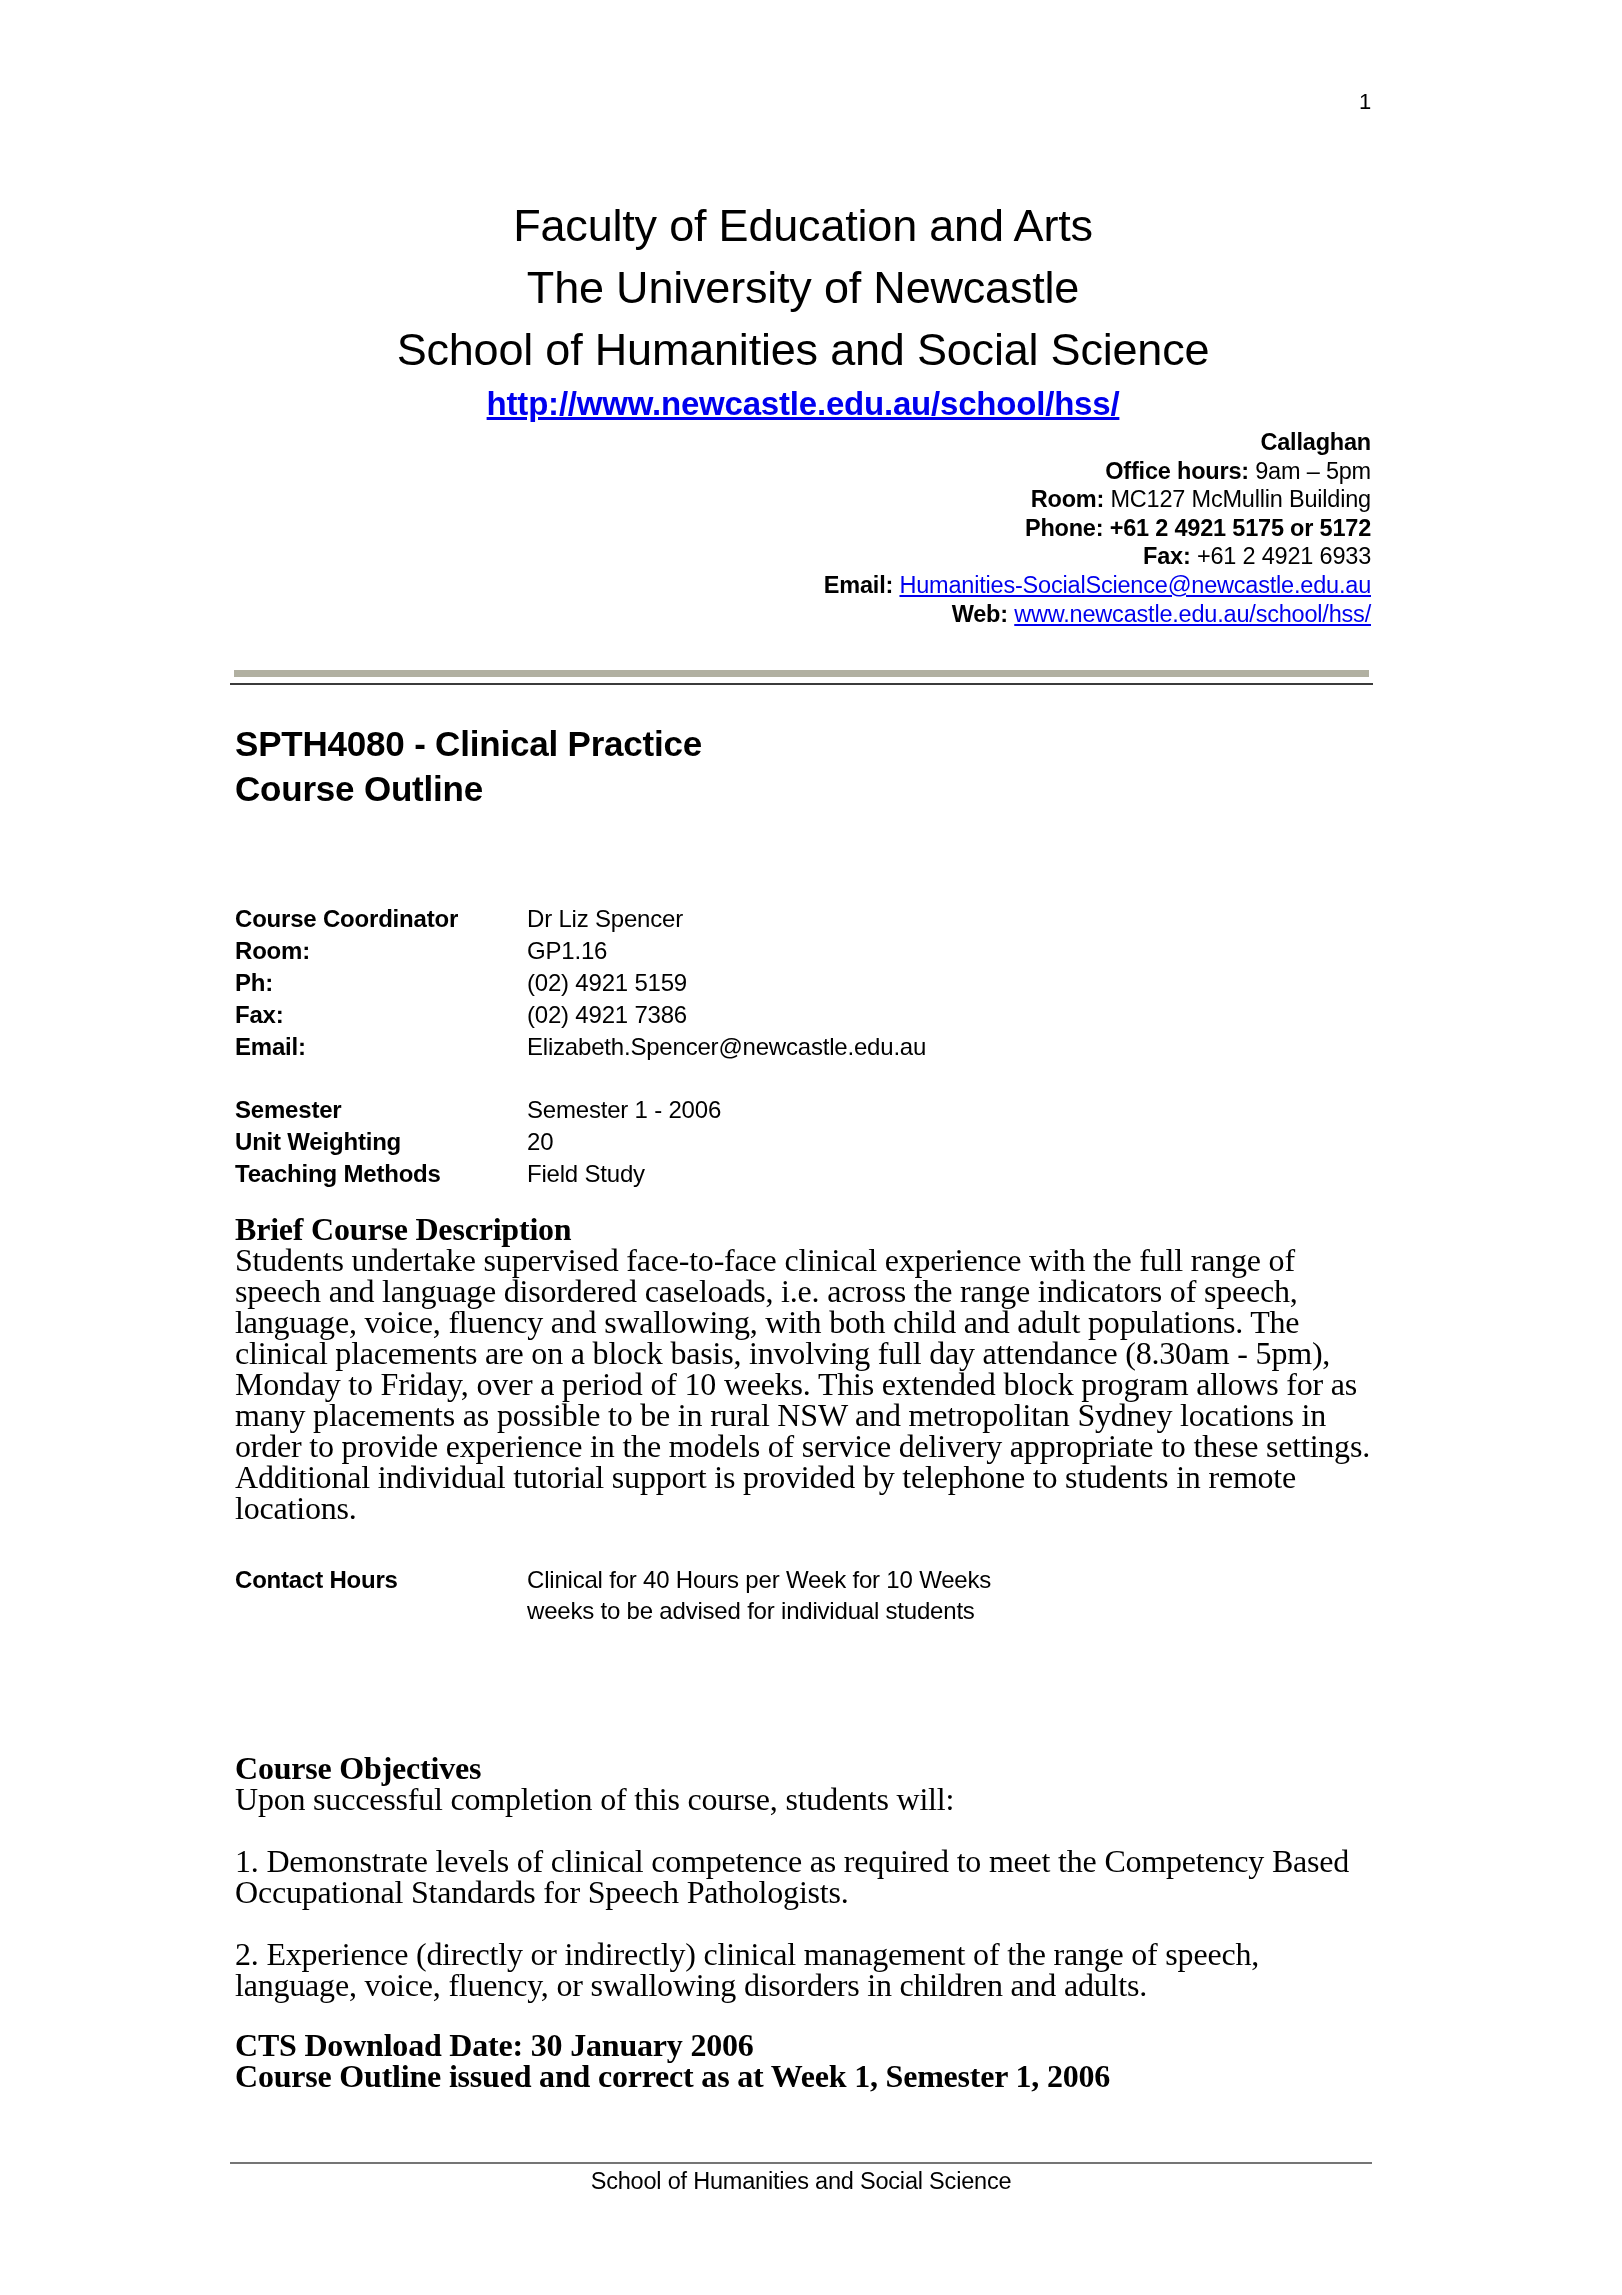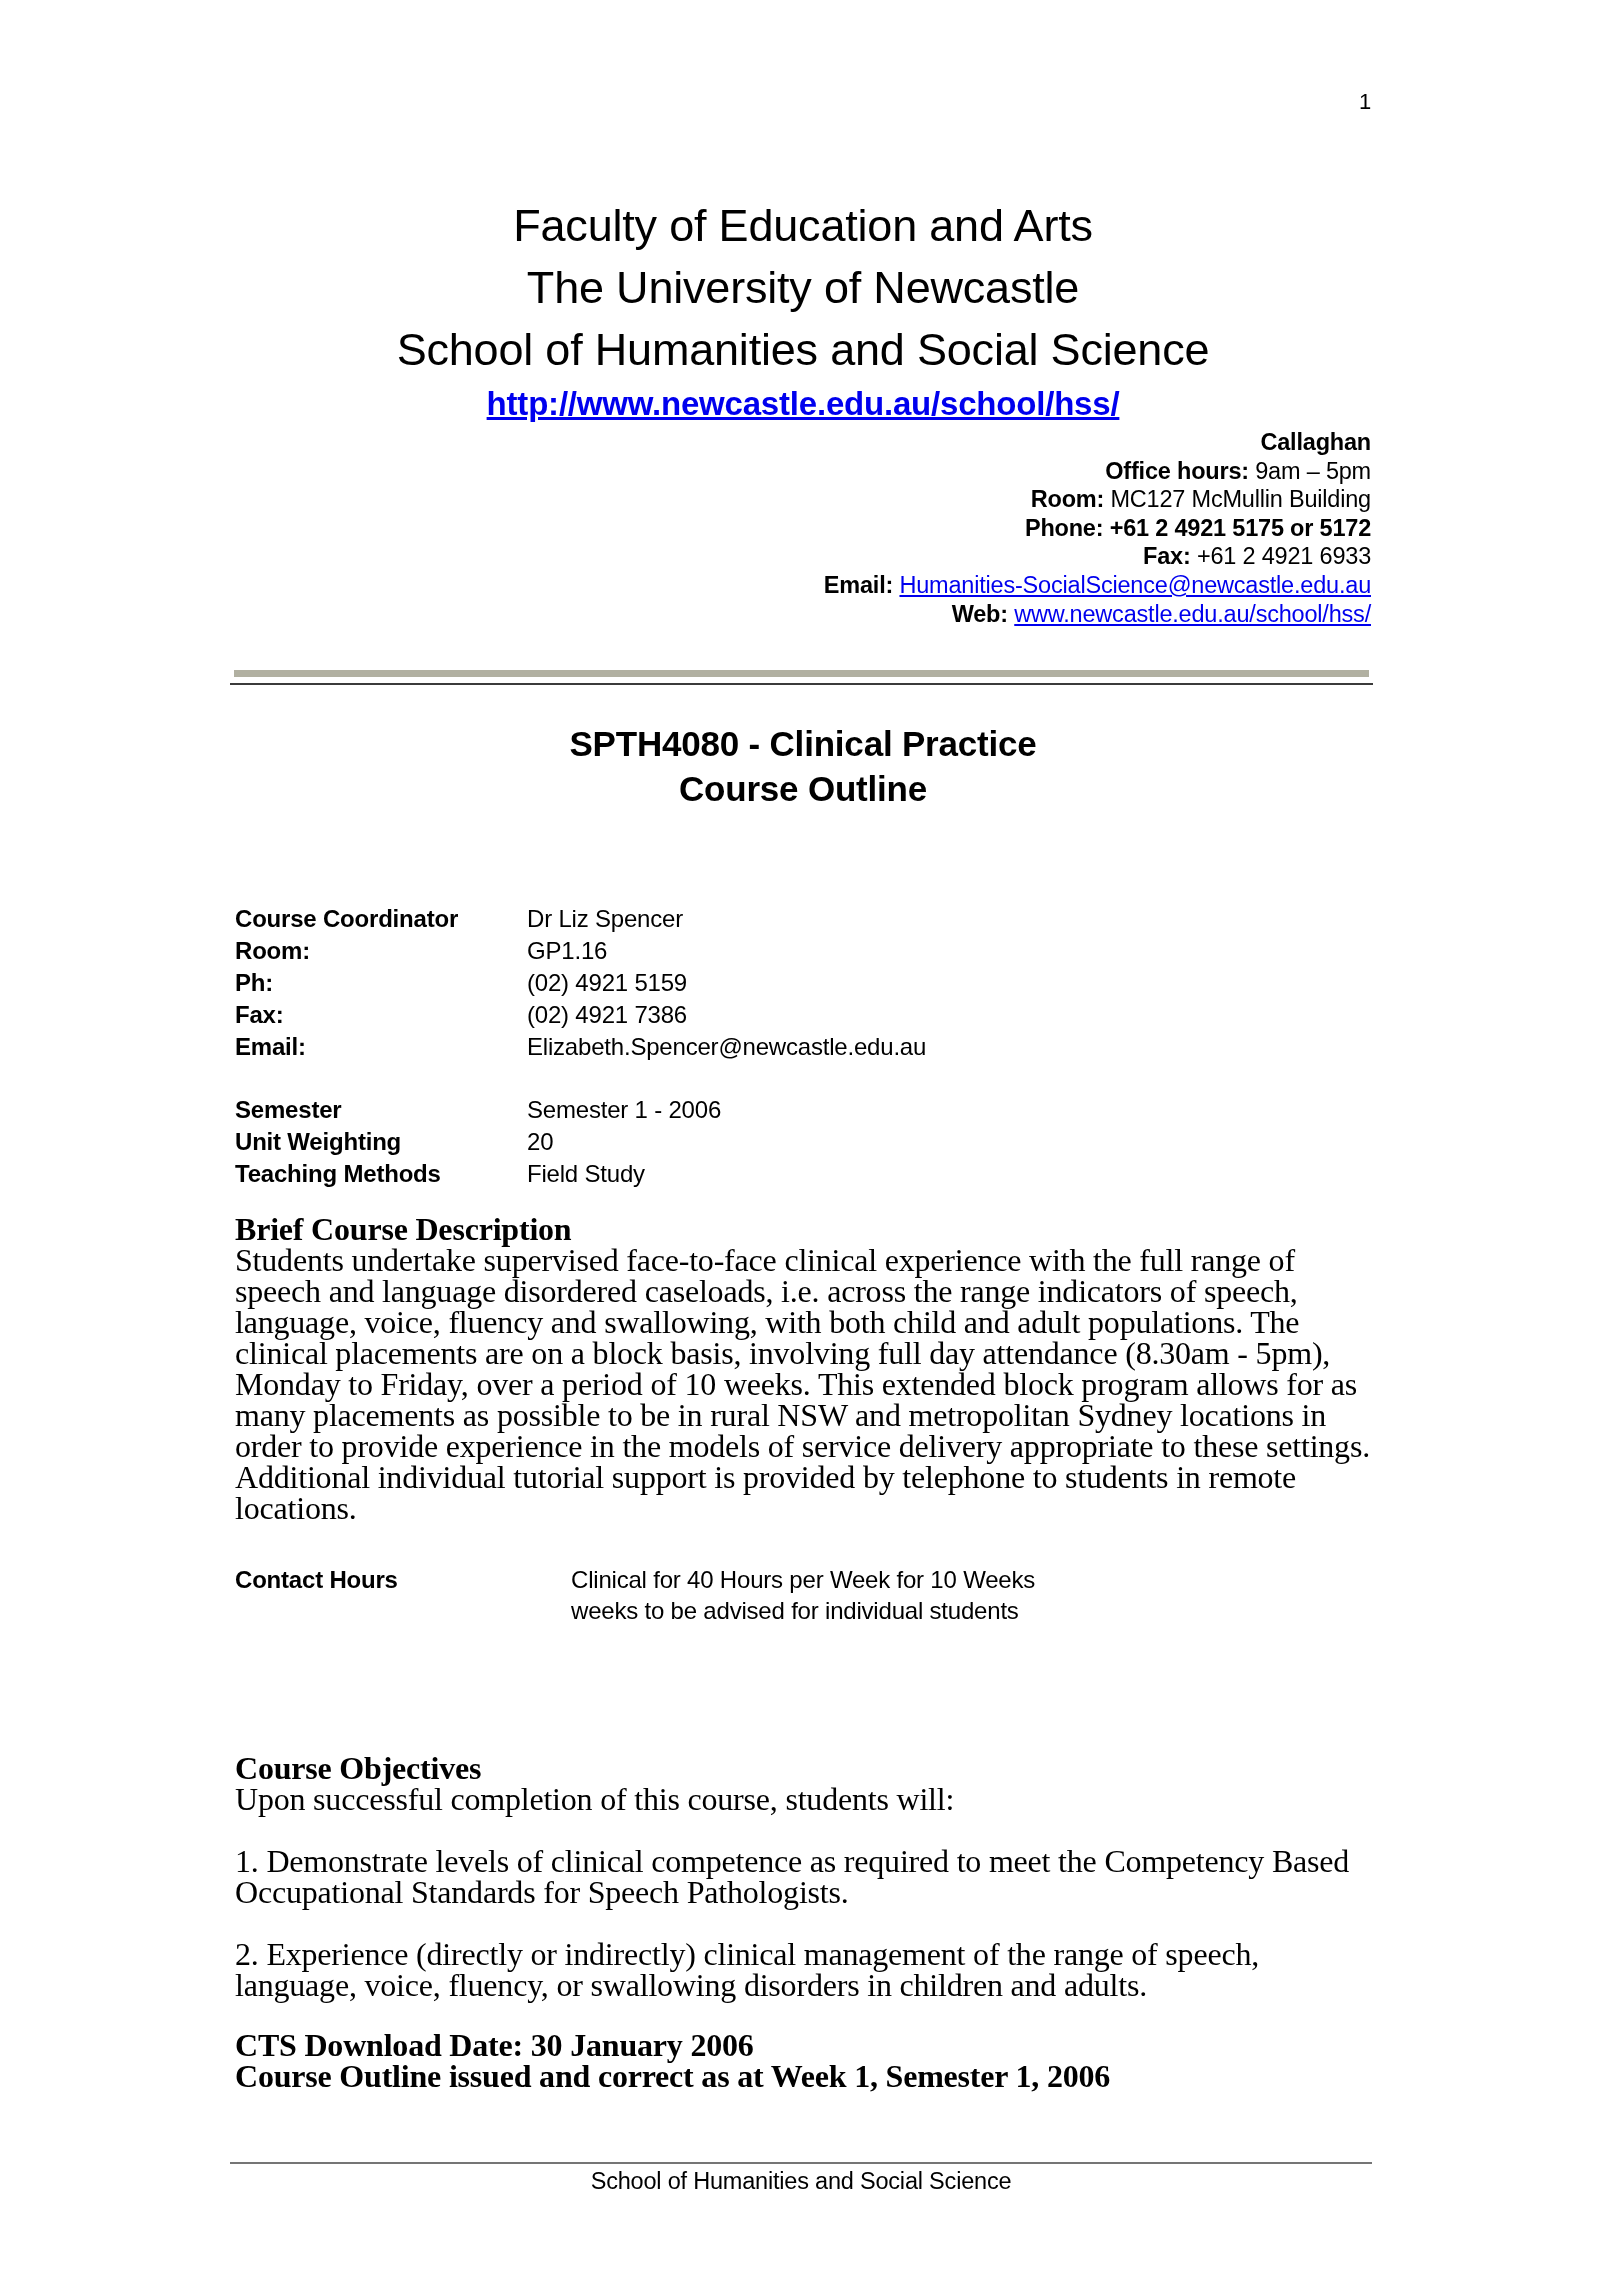--- a/index.html
+++ b/index.html
@@ -47,21 +47,21 @@
   .divider-thick {
     top: 670px; left: 234px; width: 1135px; height: 7.3px;
     background: #B1B0A1;
   }
   .divider-thin {
     top: 683px; left: 230px; width: 1143px; height: 2.4px;
     background: #3B3B3B;
   }
   .course-title {
     top: 721px; left: 235px; width: 1136px;
-    text-align: center;
+    text-align: left;
     font-size: 35px;
     line-height: 45px;
     font-weight: 700;
   }
   .info-table {
     left: 235px; width: 1136px;
     display: grid;
     grid-template-columns: 292px 1fr;
     font-size: 24px;
     line-height: 32px;
@@ -69,21 +69,21 @@
   .coordinator-table { top: 903px; }
   .details-table { top: 1094px; }
   .lbl { font-weight: 700; }
   .section {
     left: 235px; width: 1136px;
     font-size: 32px;
     line-height: 31px;
     font-family: Liberation Serif, serif;
   }
   .brief-section { top: 1214px; }
-  .contact-hours-table { top: 1564px; line-height: 31px; gap: 44px; }
+  .contact-hours-table { top: 1564px; line-height: 31px; }
   .learning-section { top: 1660px; }
   .objectives-section { top: 1753px; }
   .gap-line { height: 31px; }
   .cts-section { top: 2030px; font-weight: 700; }
   .footer-line {
     top: 2162px; left: 230px; width: 1142px; height: 2.4px;
     background: #757575;
   }
   .footer-text {
     top: 2168px; left: 230px; width: 1142px;

